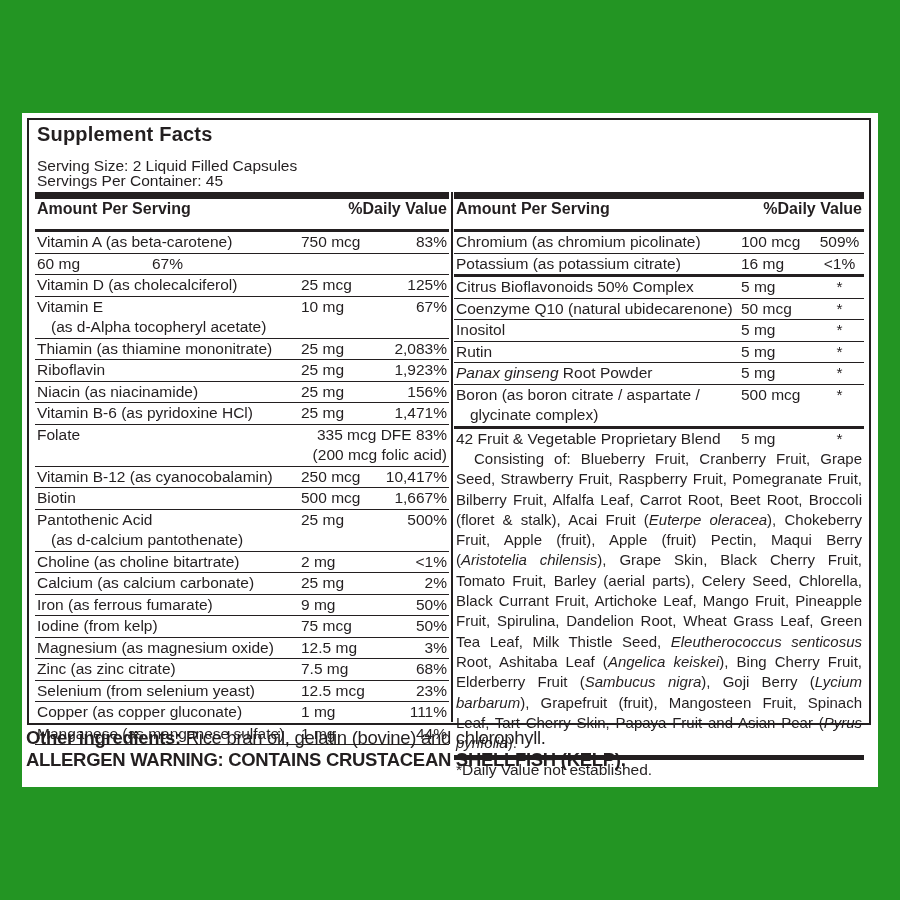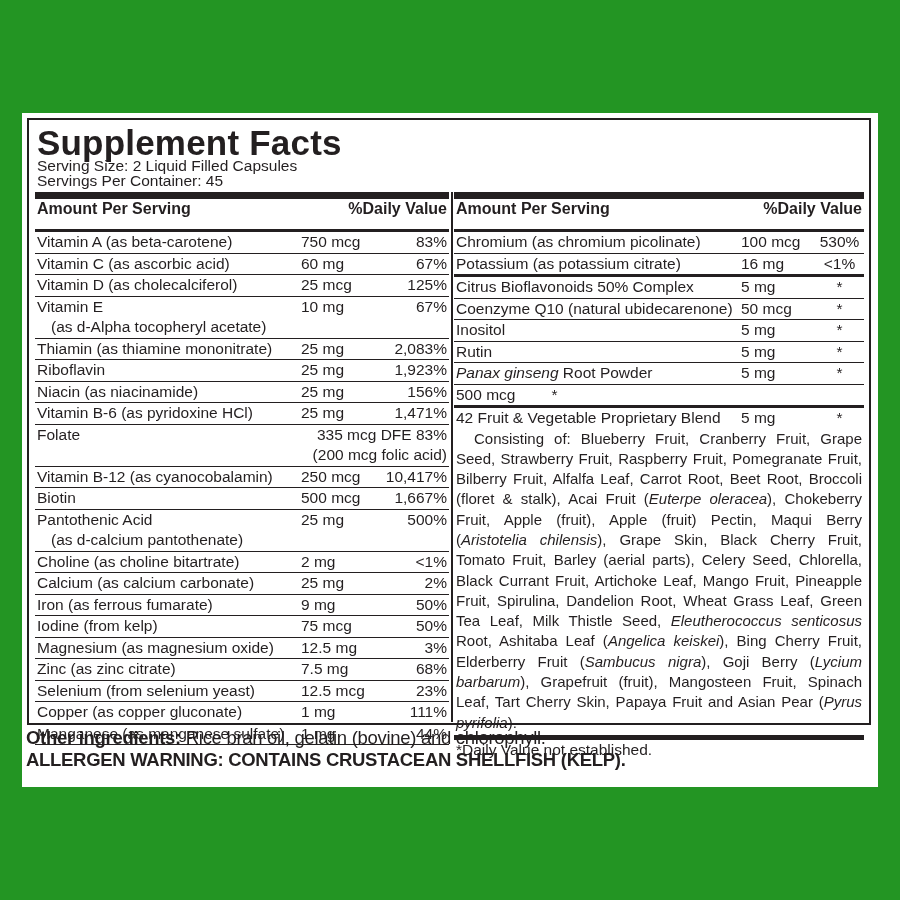--- a/index.html
+++ b/index.html
@@ -1,20 +1,20 @@
 <!DOCTYPE html>
 <html><head>
 <meta charset="utf-8">
 <style>
   html, body { margin:0; padding:0; }
   body { width:900px; height:900px; background:#239523; position:relative; overflow:hidden;
          font-family:"Liberation Sans", sans-serif; color:#231f20; }
   .panel { position:absolute; left:22px; top:113px; width:856px; height:674px; background:#fff; }
   .frame { position:absolute; left:5px; top:5px; width:840px; height:603px; border:2px solid #231f20; }
-  .title { position:absolute; left:8px; top:3px; font-size:35px; font-weight:bold; letter-spacing:0.2px; }
+  .title { position:absolute; left:8px; top:3px; font-size:20px; font-weight:bold; letter-spacing:0.2px; }
   .serving { position:absolute; left:8px; top:38px; font-size:15.5px; line-height:15px; }
   .col { position:absolute; top:72px; }
   .col.left { left:6px; width:414px; }
   .col.right { left:425px; width:410px; }
   .vdiv { position:absolute; left:422px; top:72px; width:2px; height:530px; background:#231f20; }
   .thick { height:7px; background:#231f20; }
   .hdr { display:flex; justify-content:space-between; font-weight:bold; font-size:16px; height:30px; line-height:20px; padding:0 2px; }
   .med { height:3px; background:#231f20; }
   .row { display:flex; font-size:15.5px; line-height:20.5px; border-bottom:1px solid #231f20; padding:0 2px; }
   .row .name { flex:1; white-space:nowrap; }
@@ -51,21 +51,20 @@
         <span>%Daily Value</span>
       </div>
       <div class="med"></div>
       <div id="left-rows">
           <div class="row">
             <span class="name">Vitamin A (as beta-carotene)</span>
             <span class="amt">750 mcg</span>
             <span class="dv">83%</span>
           </div>
           <div class="row">
-            <span class="name">Vitamin C (as ascorbic acid)</span>
             <span class="amt">60 mg</span>
             <span class="dv">67%</span>
           </div>
           <div class="row">
             <span class="name">Vitamin D (as cholecalciferol)</span>
             <span class="amt">25 mcg</span>
             <span class="dv">125%</span>
           </div>
           <div class="row">
             <span class="name">Vitamin E<div class="sub">(as d-Alpha tocopheryl acetate)</div></span>
@@ -168,21 +167,21 @@
       <div class="thick"></div>
       <div class="hdr">
         <span>Amount Per Serving</span>
         <span>%Daily Value</span>
       </div>
       <div class="med"></div>
       <div id="right-rows-a">
           <div class="row">
             <span class="name">Chromium (as chromium picolinate)</span>
             <span class="amt">100 mcg</span>
-            <span class="dv">530%</span>
+            <span class="dv">509%</span>
           </div>
           <div class="row">
             <span class="name">Potassium (as potassium citrate)</span>
             <span class="amt">16 mg</span>
             <span class="dv">&lt;1%</span>
           </div>
         </div>
       <div class="med" style="margin-top:-1px"></div>
       <div id="right-rows-b">
           <div class="row">
@@ -204,20 +203,21 @@
             <span class="name">Rutin</span>
             <span class="amt">5 mg</span>
             <span class="dv">*</span>
           </div>
           <div class="row">
             <span class="name"><i>Panax ginseng</i> Root Powder</span>
             <span class="amt">5 mg</span>
             <span class="dv">*</span>
           </div>
           <div class="row">
+            <span class="name">Boron (as boron citrate / aspartate /<div class="sub">glycinate complex)</div></span>
             <span class="amt">500 mcg</span>
             <span class="dv">*</span>
           </div>
         </div>
       <div class="med" style="margin-top:-1px"></div>
       <div class="row" style="border-bottom:none">
         <span class="name">42 Fruit &amp; Vegetable Proprietary Blend</span>
         <span class="amt">5 mg</span>
         <span class="dv">*</span>
       </div>

